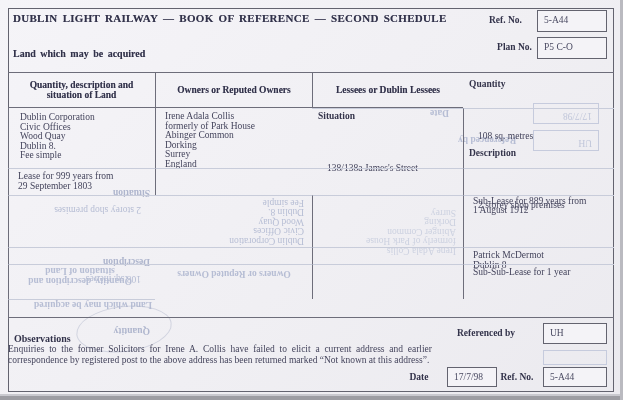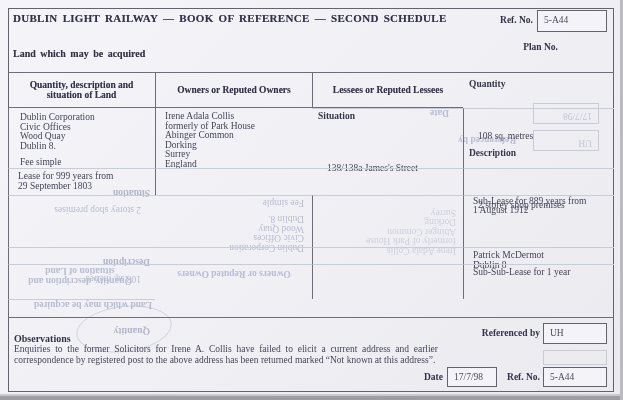--- a/index.html
+++ b/index.html
@@ -18,21 +18,21 @@
 
   .title {
     position:absolute; left:13px; top:12px; font-size:11px; font-weight:bold;
     letter-spacing:.3px; word-spacing:2px; color:#32324a;
     text-shadow:0 0 .5px rgba(60,60,90,.5);
   }
   .subtitle {
     position:absolute; left:13px; top:48px; font-size:10px; font-weight:bold;
     word-spacing:2px; color:#32324a; text-shadow:0 0 .5px rgba(60,60,90,.5);
   }
-  .boxlabel { position:absolute; font-size:9.5px; font-weight:bold; color:#32324a; text-align:right; }
+  .boxlabel { position:absolute; font-size:9.5px; font-weight:bold; color:#32324a; text-align:center; }
   .fbox {
     position:absolute; border:1px solid #63636f; background:#f4f3f7;
     font-size:9.5px; color:#4a4a62; padding:4px 2px 0 6px;
   }
 
   .grid {
     position:absolute; left:8px; top:72px; width:606px; height:246px;
     display:grid;
     grid-template-columns:147px 157px 151px 151px;
     grid-template-rows:35px 60px 27px 52px 17px 35px 20px;
@@ -49,24 +49,24 @@
   .ind { padding-left:9px;margin-top:42px; }
   .c-land { padding:7px 4px 0 6px; }
   .c-sit  { padding:3px 4px 0 6px; }
   .c-own  { padding:5px 4px 0 11px; }
   .c-les  { padding:4px 4px 0 9px; }
   .c-les2 { padding:3px 4px 0 9px; }
   .c-les3 { padding:2px 4px 0 9px; }
   .c-les4 { padding:1px 4px 0 9px; line-height:9px; }
   .c-occ  { padding:3px 4px 0 7px; }
   .mt8 { margin-top:8px; }
-  .mt7 { margin-top:7px; }
+  .mt7 { }
 
   .obs-label { position:absolute; left:14px; top:333px; font-size:10px; font-weight:bold; color:#32324a; }
-  .obs-text  { position:absolute; left:14px; top:344px; width:424px; font-size:9.5px;
+  .obs-text  { position:absolute; left:8px; top:344px; width:424px; font-size:9.5px;
                line-height:10.5px; text-align:justify; color:#44445c; }
 
   .ghost { position:absolute; transform:rotate(180deg); color:#b6bdd4; pointer-events:none;
            font-size:9.5px; line-height:9.6px; }
   .ghost .b { color:#aeb5cd; }
   .g-center { text-align:center; font-weight:bold; line-height:10px; }
   .g-box { border:1px solid #c6cbdd; background:transparent; padding:3px 0 0 6px; color:#c0c6da; }
   .g-light { color:#ccd1e0; }
   .g-circle { position:absolute; left:76px; top:306px; width:96px; height:46px;
               border:1px solid #aab1c8; border-radius:50%; transform:rotate(-7deg);
@@ -113,27 +113,30 @@
 
   <div class="form-border"></div>
 
   <div class="title">DUBLIN LIGHT RAILWAY — BOOK OF REFERENCE — SECOND SCHEDULE</div>
   <div class="subtitle">Land which may be acquired</div>
 
   <div class="boxlabel" style="left:478px; top:15px; width:55px;">Ref. No.</div>
   <div class="fbox" style="left:537px; top:10px; width:70px; height:22px;">
     <span>5-A44</span>
   </div>
-  <div class="boxlabel" style="left:503px; top:42px; width:55px;font-family:Liberation Serif, serif;">Plan No.</div>
+  <div class="boxlabel" style="left:487px; top:42px; width:55px;font-family:Liberation Serif, serif;">Plan No.</div>
+  <div class="fbox" style="left:537px; top:37px; width:70px; height:22px;">
+    <span>P5 C-O</span>
+  </div>
 
   <div class="grid">
 
     <div class="cell hd">Quantity, description and situation of Land</div>
     <div class="cell hd bl">Owners or Reputed Owners</div>
-    <div class="cell hd bl">Lessees or Reputed Lessees</div>
+    <div class="cell hd bl">Lessees or Dublin Lessees</div>
 
     <div class="cell c-land">
       <div class="b">Quantity</div>
       <div class="ind">108 sq. metres</div>
       <div class="b mt8">Description</div>
       <div class="ind">2 storey shop premises</div>
     </div>
     <div class="cell bl c-own">
       <div>Dublin Corporation</div>
       <div>Civic Offices</div>

